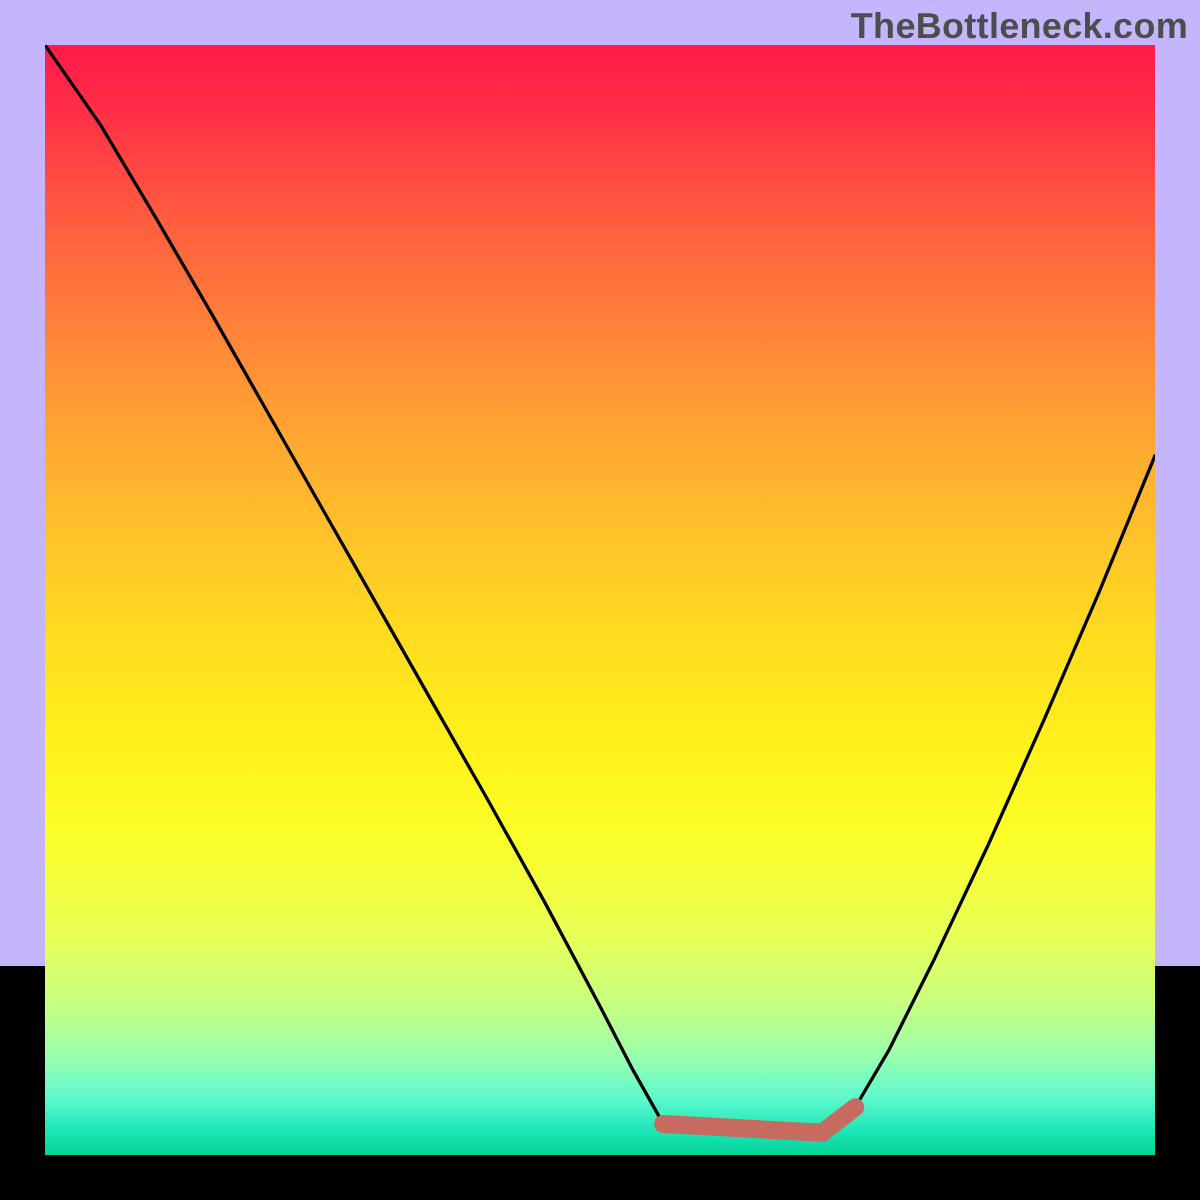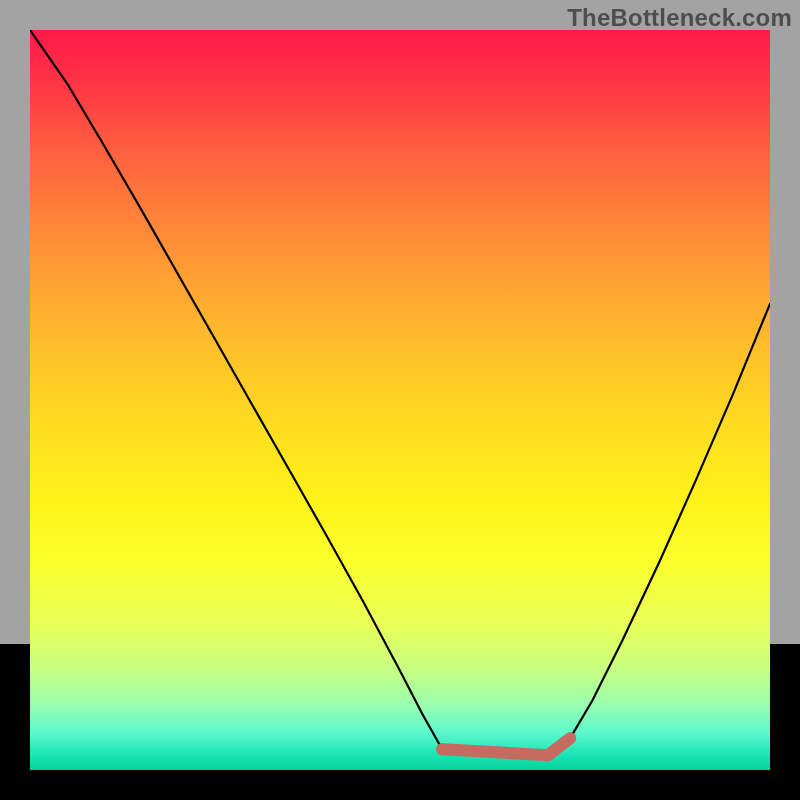--- a/index.html
+++ b/index.html
@@ -8,21 +8,21 @@
     width: 800px;
     height: 800px;
     background: #000;
     font-family: Arial, Helvetica, sans-serif;
     overflow: hidden;
   }
   .frame {
     position: relative;
     width: 800px;
     height: 644px;
-    background: #a3a3a3;
+    background: #c4b5fd;
   }
   .watermark {
     position: absolute;
     top: 4px;
     right: 8px;
     color: #4d4d4d;
     font-size: 24px;
     font-weight: 600;
     letter-spacing: 0.2px;
     z-index: 10;

